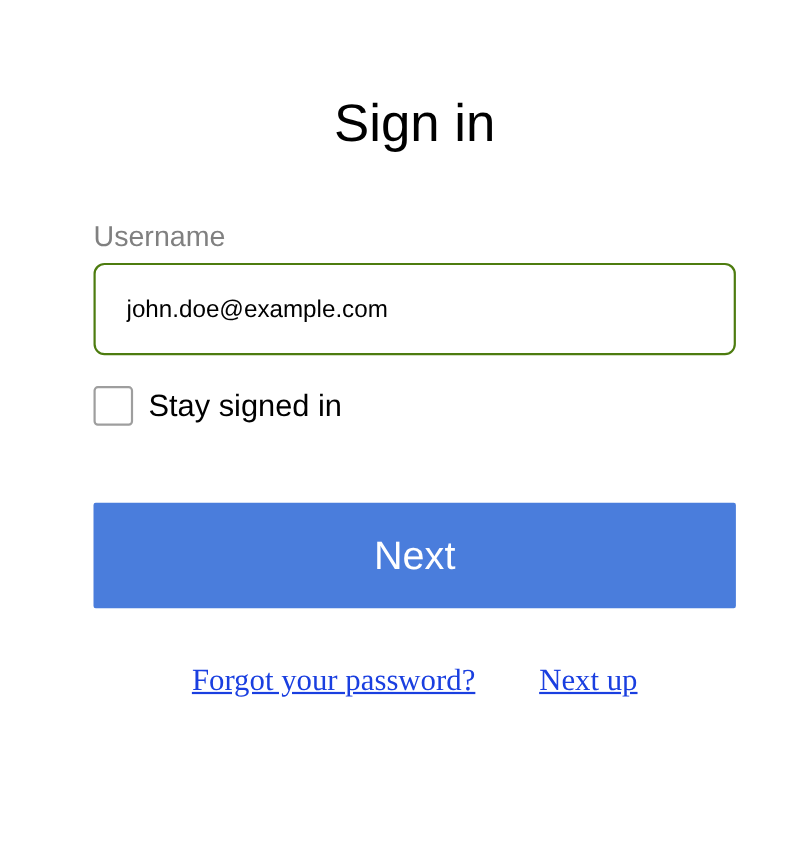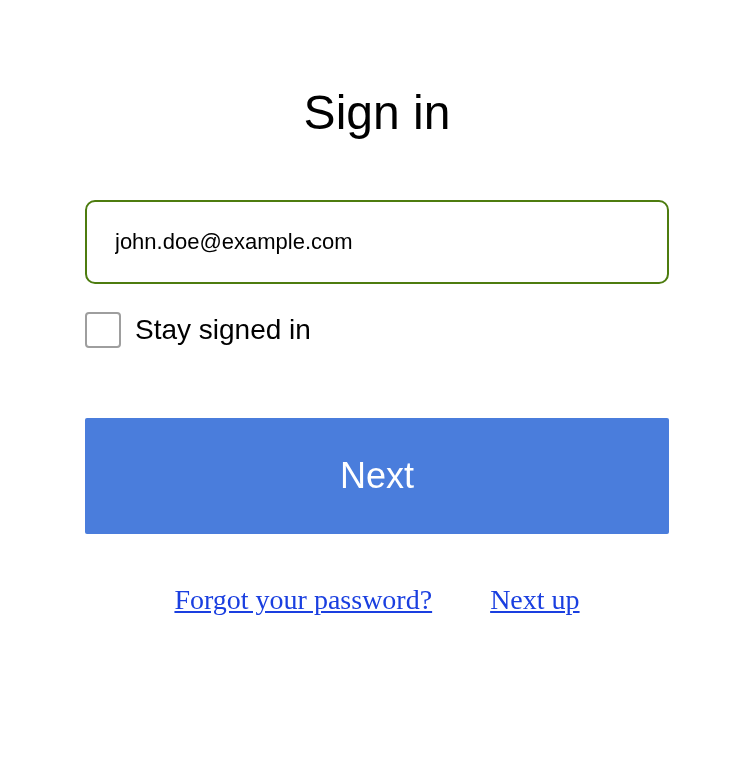--- a/index.html
+++ b/index.html
@@ -54,21 +54,21 @@
       cursor: pointer;
       flex-shrink: 0;
     }
     .checkbox-label {
       font-size: 28px;
       color: #000;
     }
     .primary-btn {
       margin-top: 70px;
       width: 100%;
-      height: 116px;
+      height: 96px;
       background: #4a7ddc;
       color: #fff;
       border: none;
       font-family: inherit;
       font-size: 36px;
       cursor: pointer;
       border-radius: 2px;
     }
     .links-row {
       margin-top: 50px;
@@ -83,20 +83,21 @@
       text-decoration: underline;
       cursor: pointer;
     }
   </style>
 </head>
 <body>
 
 <div class="container">
   <h1 class="title">Sign in</h1>
 
+  <label class="field-label">Username</label>
   <input type="text" class="text-input" value="john.doe@example.com" style="">
 
   <div class="checkbox-row">
     <div class="checkbox-box"></div>
     <span class="checkbox-label">Stay signed in</span>
   </div>
 
   <button class="primary-btn">Next</button>
 
   <div class="links-row">

